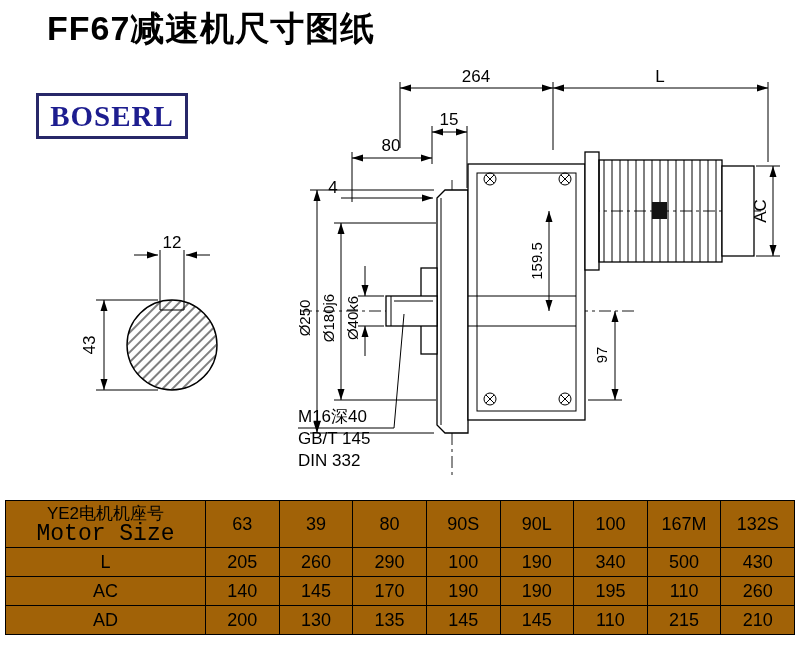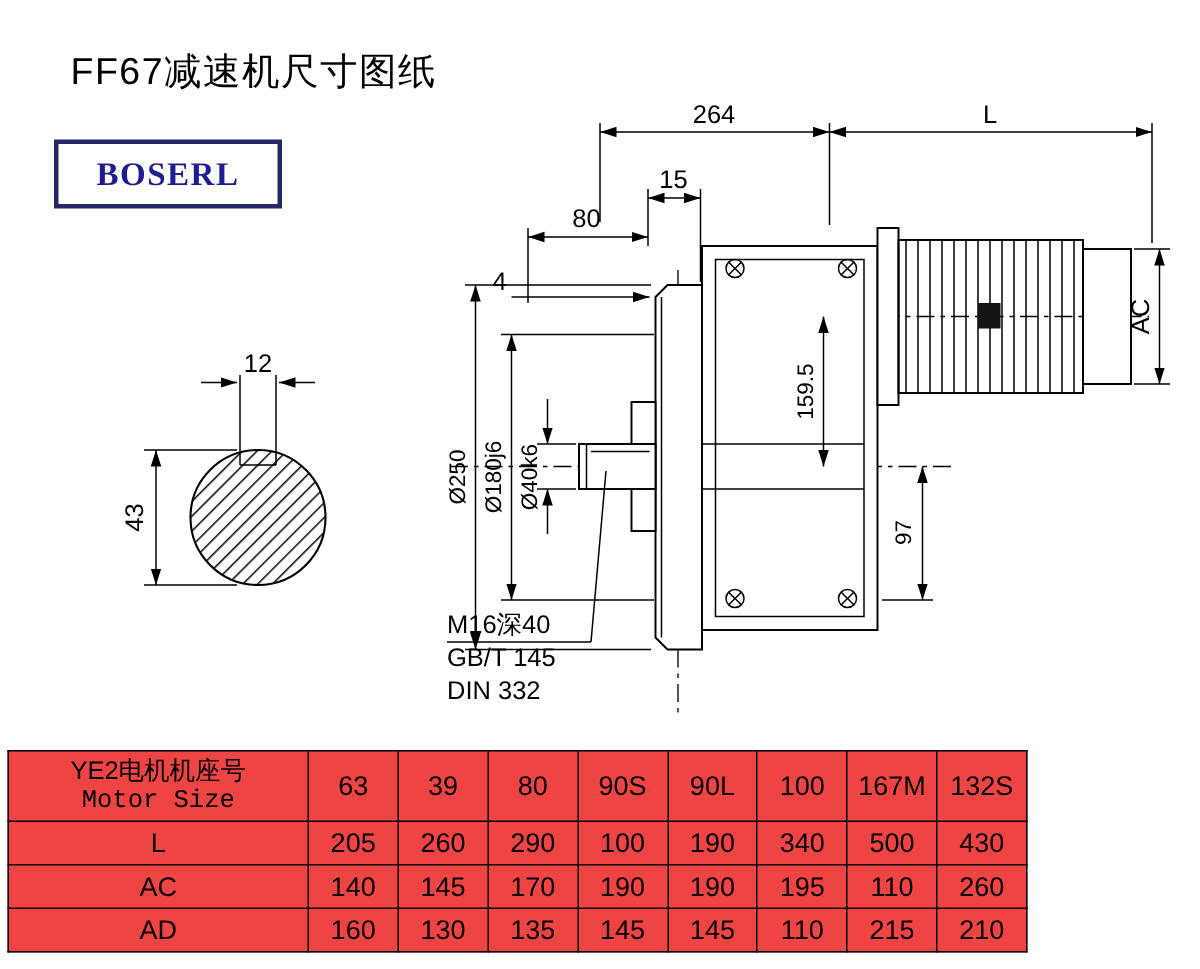--- a/index.html
+++ b/index.html
@@ -2,49 +2,49 @@
 <html><head>
 <meta charset="utf-8">
 <style>
   html,body{margin:0;padding:0;}
   body{
     width:800px;height:646px;position:relative;overflow:hidden;
     background:#ffffff;color:#000;
     font-family:"Liberation Sans",sans-serif;
   }
   .title{
-    position:absolute;left:47px;top:31px;
-    font-size:25px;font-weight:normal;letter-spacing:1px;white-space:nowrap;
+    position:absolute;left:47px;top:6px;
+    font-size:34px;font-weight:bold;letter-spacing:1px;white-space:nowrap;
   }
   .logo{
     position:absolute;left:36px;top:93px;width:146px;height:40px;
     border:3px solid #272768;display:flex;align-items:center;justify-content:center;
-    font-family:"Liberation Serif",serif;font-size:22px;font-weight:bold;
+    font-family:"Liberation Serif",serif;font-size:29px;font-weight:bold;
     color:#1d1d8f;letter-spacing:1px;background:#fff;
   }
   svg.drawing{position:absolute;left:0;top:52px;}
   svg text{font-family:"Liberation Sans",sans-serif;font-size:16px;fill:#000;}
   svg text.t17{font-size:17px;}
   svg text.t15{font-size:15px;}
   .s1{stroke:#000;stroke-width:1;fill:none;}
   .f{stroke:#000;stroke-width:1.3;fill:#fff;}
   .d{stroke:#000;stroke-width:1;fill:none;}
   .cl{stroke:#000;stroke-width:0.9;fill:none;stroke-dasharray:12 4 3 4;}
   table.spec{
-    position:absolute;left:5px;top:500px;width:680px;
-    border-collapse:collapse;table-layout:fixed;background:#ef4444;
+    position:absolute;left:5px;top:500px;width:790px;
+    border-collapse:collapse;table-layout:fixed;background:#a16207;
   }
   table.spec th,table.spec td{
     border:1.6px solid #000;text-align:center;vertical-align:middle;
     font-size:18px;font-weight:normal;padding:0;
   }
   table.spec th{height:46px;}
   table.spec td{height:28px;}
   .hl1{font-size:17px;line-height:21px;}
-  .hl2{font-family:"Liberation Mono",monospace;font-size:17px;line-height:21px;}
+  .hl2{font-family:"Liberation Mono",monospace;font-size:23px;line-height:21px;}
 </style>
 </head>
 <body>
 
 <div class="title">FF67减速机尺寸图纸</div>
 <div class="logo">BOSERL</div>
 
 <svg class="drawing" width="800" height="448" viewBox="0 0 800 448" xmlns="http://www.w3.org/2000/svg">
   <defs>
     <marker id="arw" viewBox="0 0 10 8" refX="10" refY="4" markerWidth="11" markerHeight="9" orient="auto-start-reverse" markerUnits="userSpaceOnUse">
@@ -227,21 +227,21 @@
       <td>145</td>
       <td>170</td>
       <td>190</td>
       <td>190</td>
       <td>195</td>
       <td>110</td>
       <td>260</td>
     </tr>
     <tr>
       <td>AD</td>
-      <td>160</td>
+      <td>200</td>
       <td>130</td>
       <td>135</td>
       <td>145</td>
       <td>145</td>
       <td>110</td>
       <td>215</td>
       <td>210</td>
     </tr>
   </tbody>
 </table>

